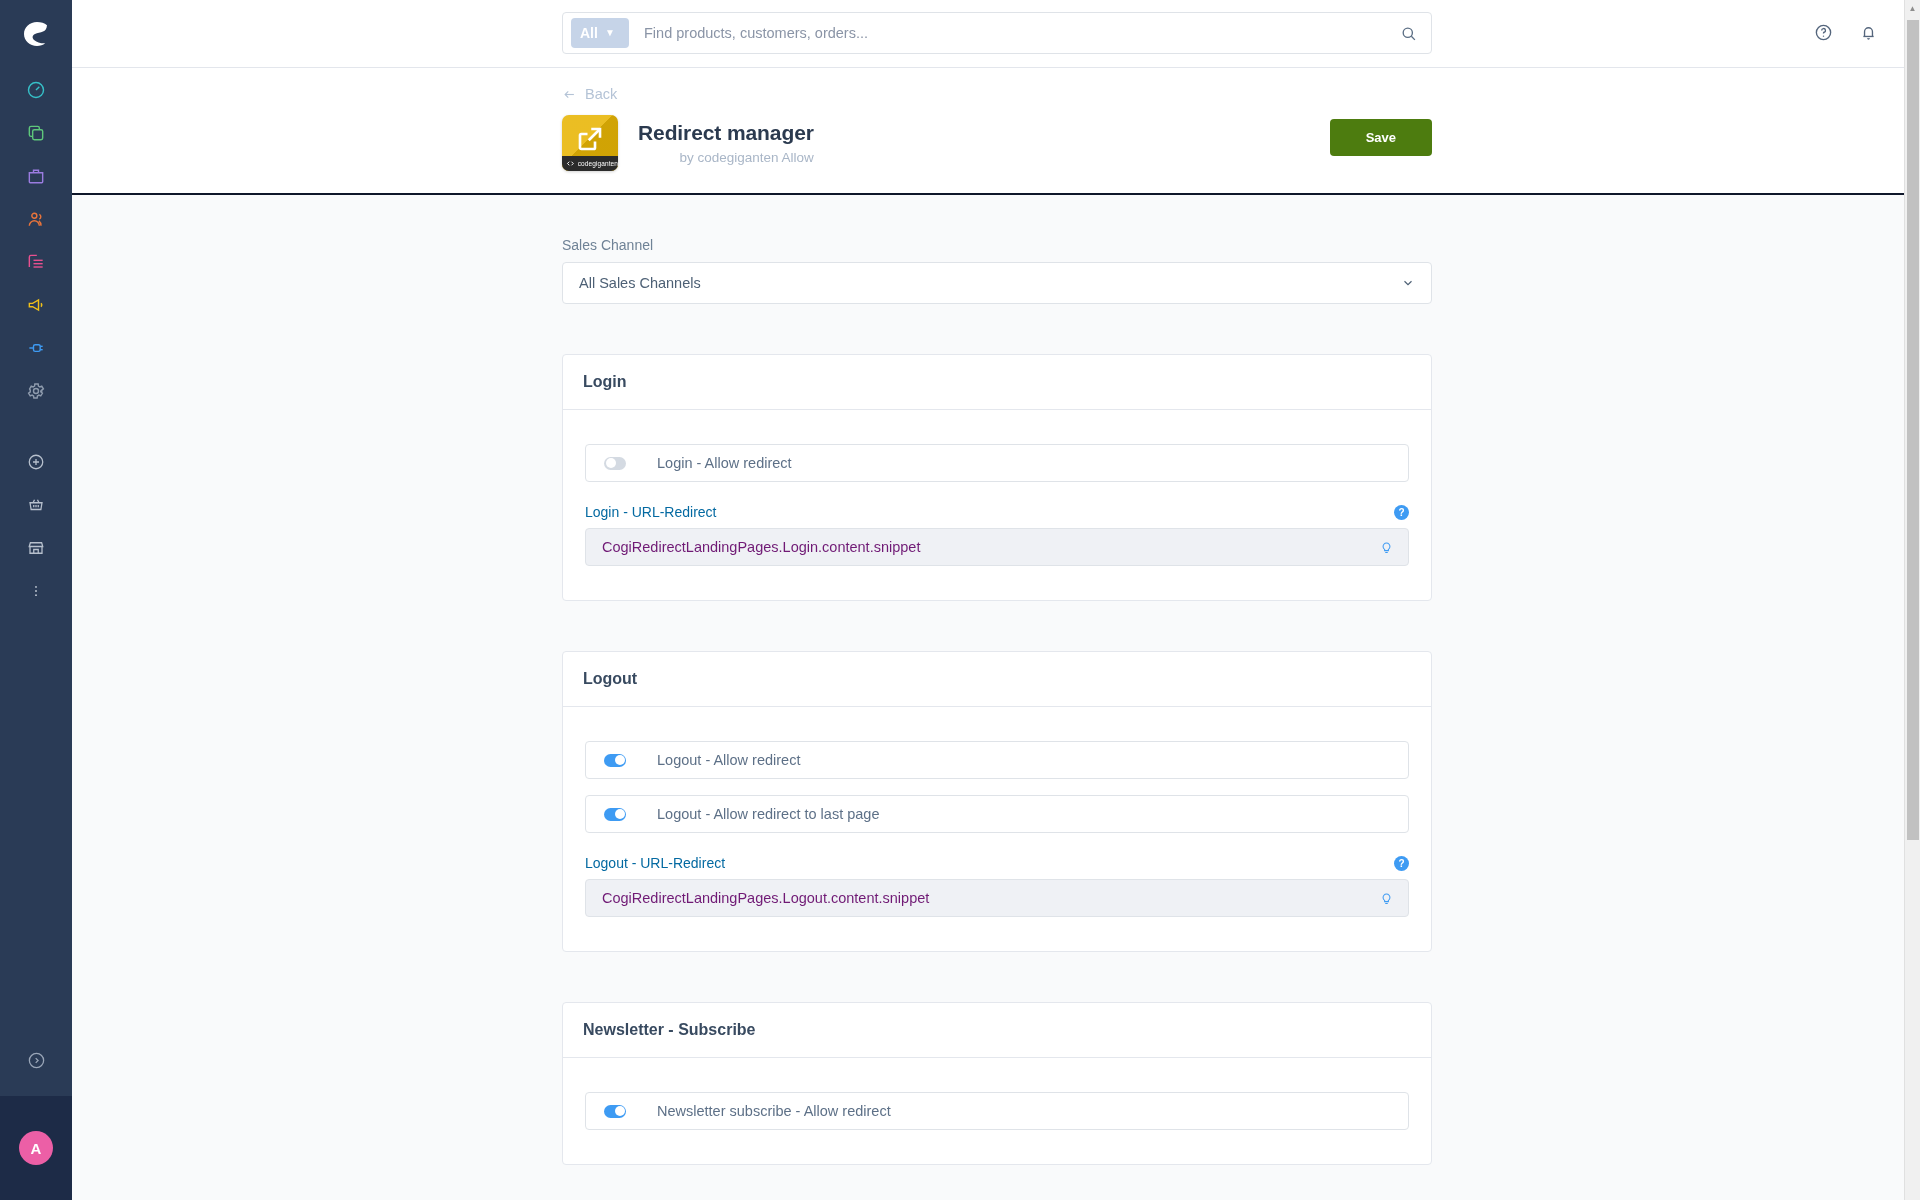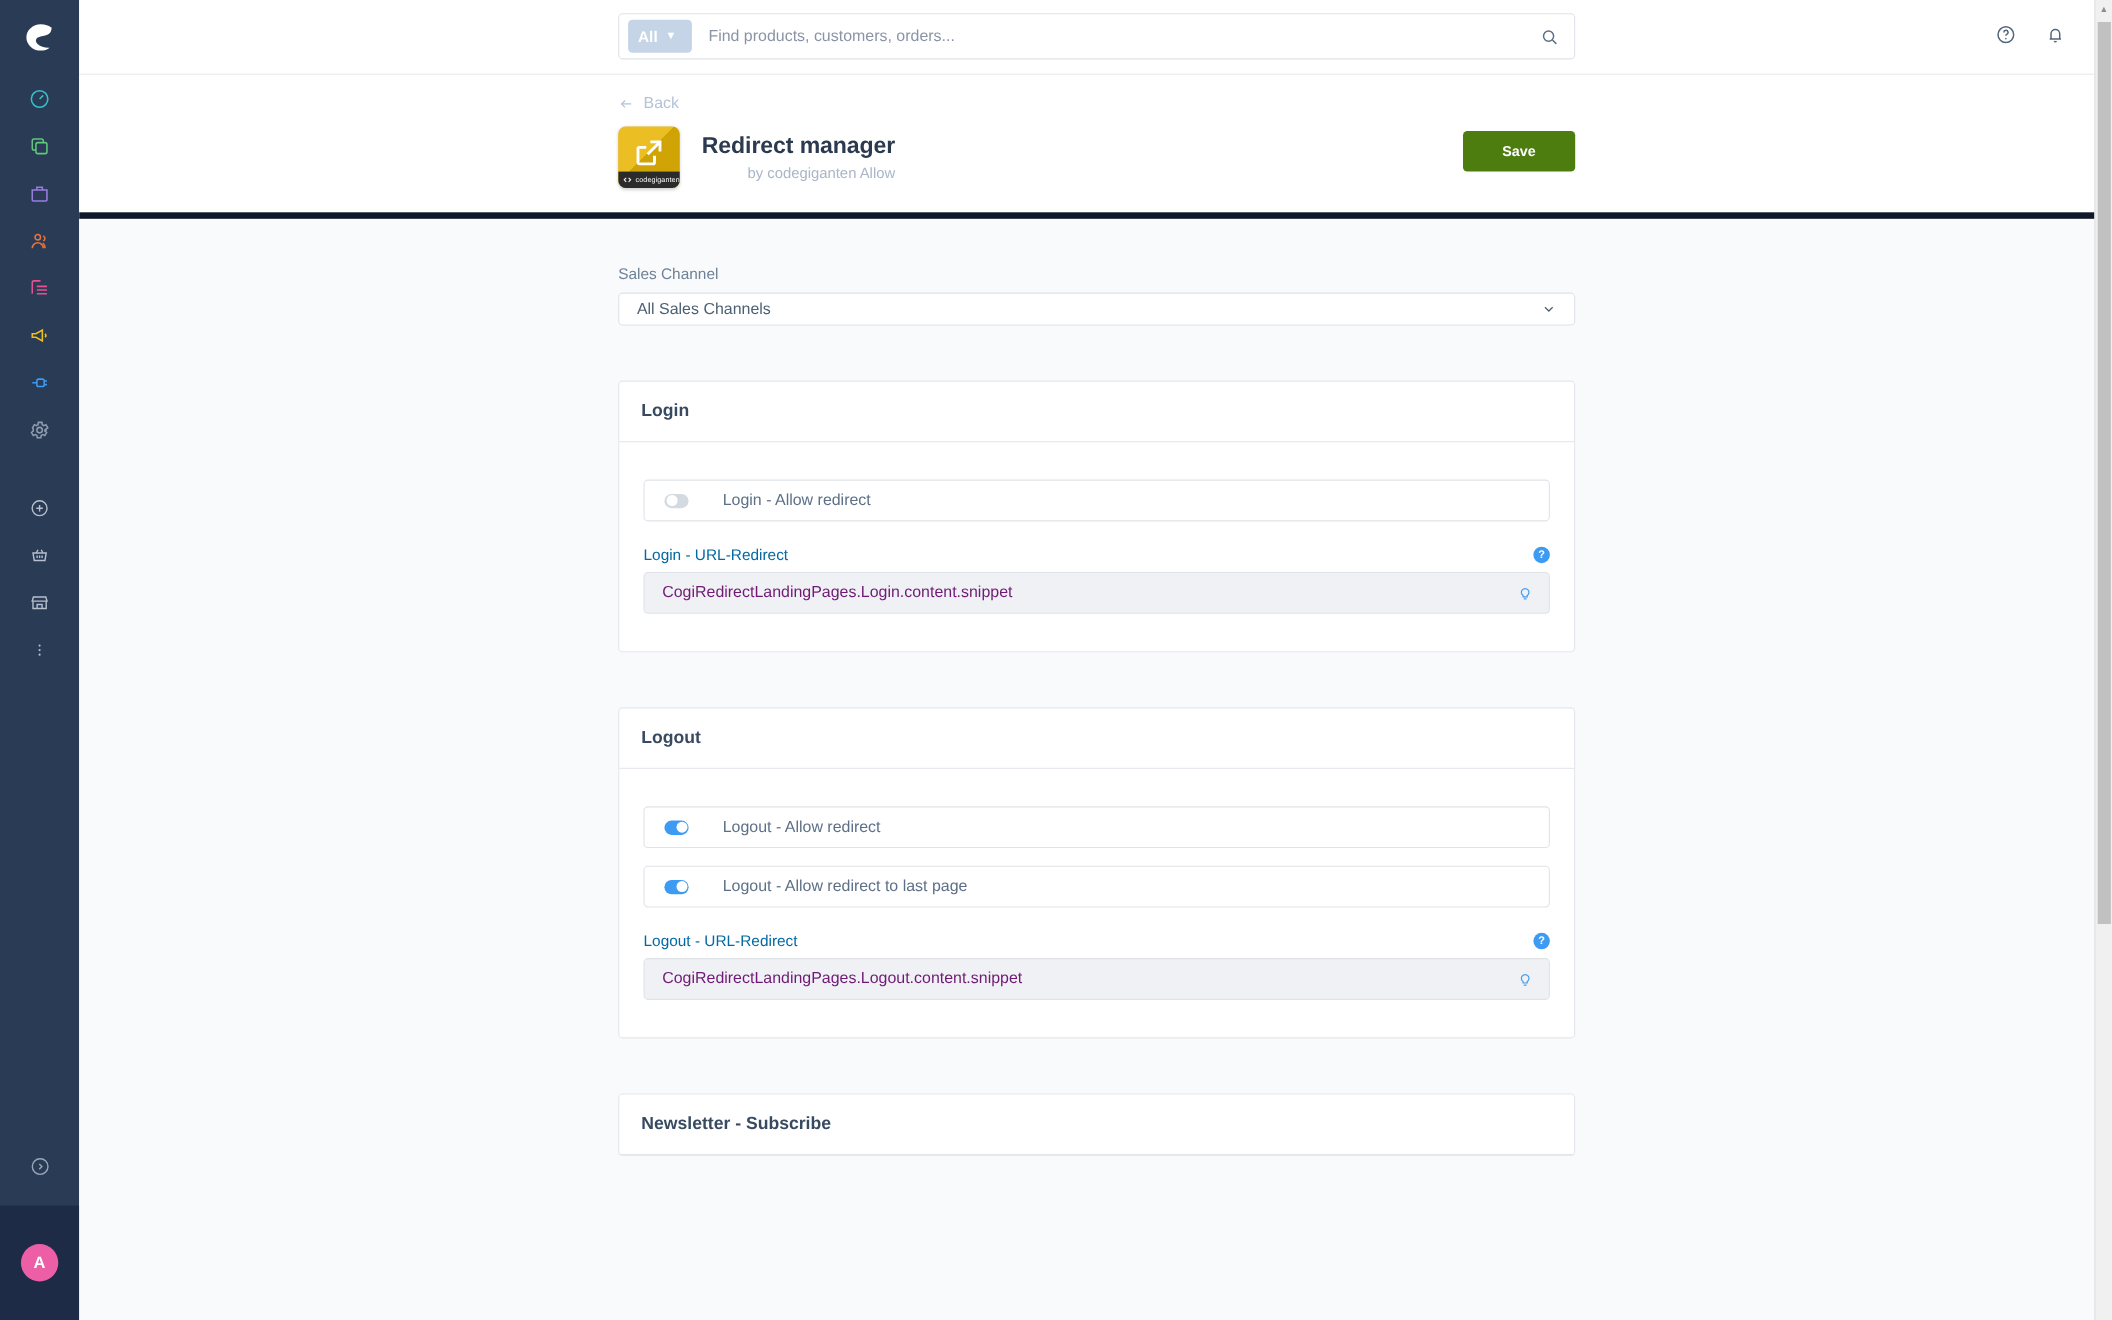--- a/index.html
+++ b/index.html
@@ -63,21 +63,21 @@
   }
   .search-input::placeholder { color: #8a94a6; }
   .search-icon-btn { color: #5b6e84; display: flex; align-items: center; }
   .topbar-actions {
     position: absolute; right: 42px; top: 0; height: 68px;
     display: flex; align-items: center; gap: 26px; color: #54657c;
   }
 
   
   .apphead {
-    background: #ffffff; border-bottom: 6px solid #0f172a;
+    background: #ffffff; border-bottom: 2px solid #0f172a;
     padding: 18px 0 22px 0; flex: 0 0 auto; position: relative;
   }
   .apphead-inner { width: 870px; margin: 0 0 0 490px; position: relative; }
   .back-link {
     display: inline-flex; align-items: center; gap: 8px;
     color: #b4c3d6; font-size: 14.5px; margin-bottom: 13px; cursor: pointer;
   }
   .apphead-row { display: flex; align-items: center; }
   .app-icon {
     width: 56px; height: 56px; border-radius: 7px; overflow: hidden;
@@ -110,21 +110,21 @@
 
   
   .content {
     flex: 1; overflow: hidden; background: #f9fafb; position: relative;
     padding-top: 42px;
   }
   .content-inner { width: 870px; margin: 0 0 0 490px; }
 
   .field-label { font-size: 14px; color: #6f8296; margin-bottom: 9px; }
   .select-box {
-    height: 30px; background: #ffffff; border: 1px solid #dfe3e8; border-radius: 4px;
+    height: 42px; background: #ffffff; border: 1px solid #dfe3e8; border-radius: 4px;
     display: flex; align-items: center; justify-content: space-between;
     padding: 0 16px; font-size: 14.5px; color: #4d6075; cursor: pointer;
   }
   .select-box .chev { color: #4d6075; display: flex; }
 
   .card {
     background: #ffffff; border: 1px solid #e4e7ed; border-radius: 4px;
     margin-top: 50px;
   }
   .card-head {
@@ -437,20 +437,28 @@
                     <path d="M10 20h4"></path>
                 </svg>
               </span>
             </div>
           </div>
         </div>
       </div>
 
       <div class="card">
         <div class="card-head">Newsletter - Subscribe</div>
+        <div class="card-body">
+          <div class="switch-row">
+            <span class="toggle on">
+                <span class="knob"></span>
+              </span>
+            <span class="switch-label">Newsletter subscribe - Allow redirect</span>
+          </div>
+        </div>
       </div>
 
     </div>
   </div>
 
   <div class="page-scrollbar">
     <div class="arrow">▲</div>
     <div class="thumb"></div>
   </div>
 

